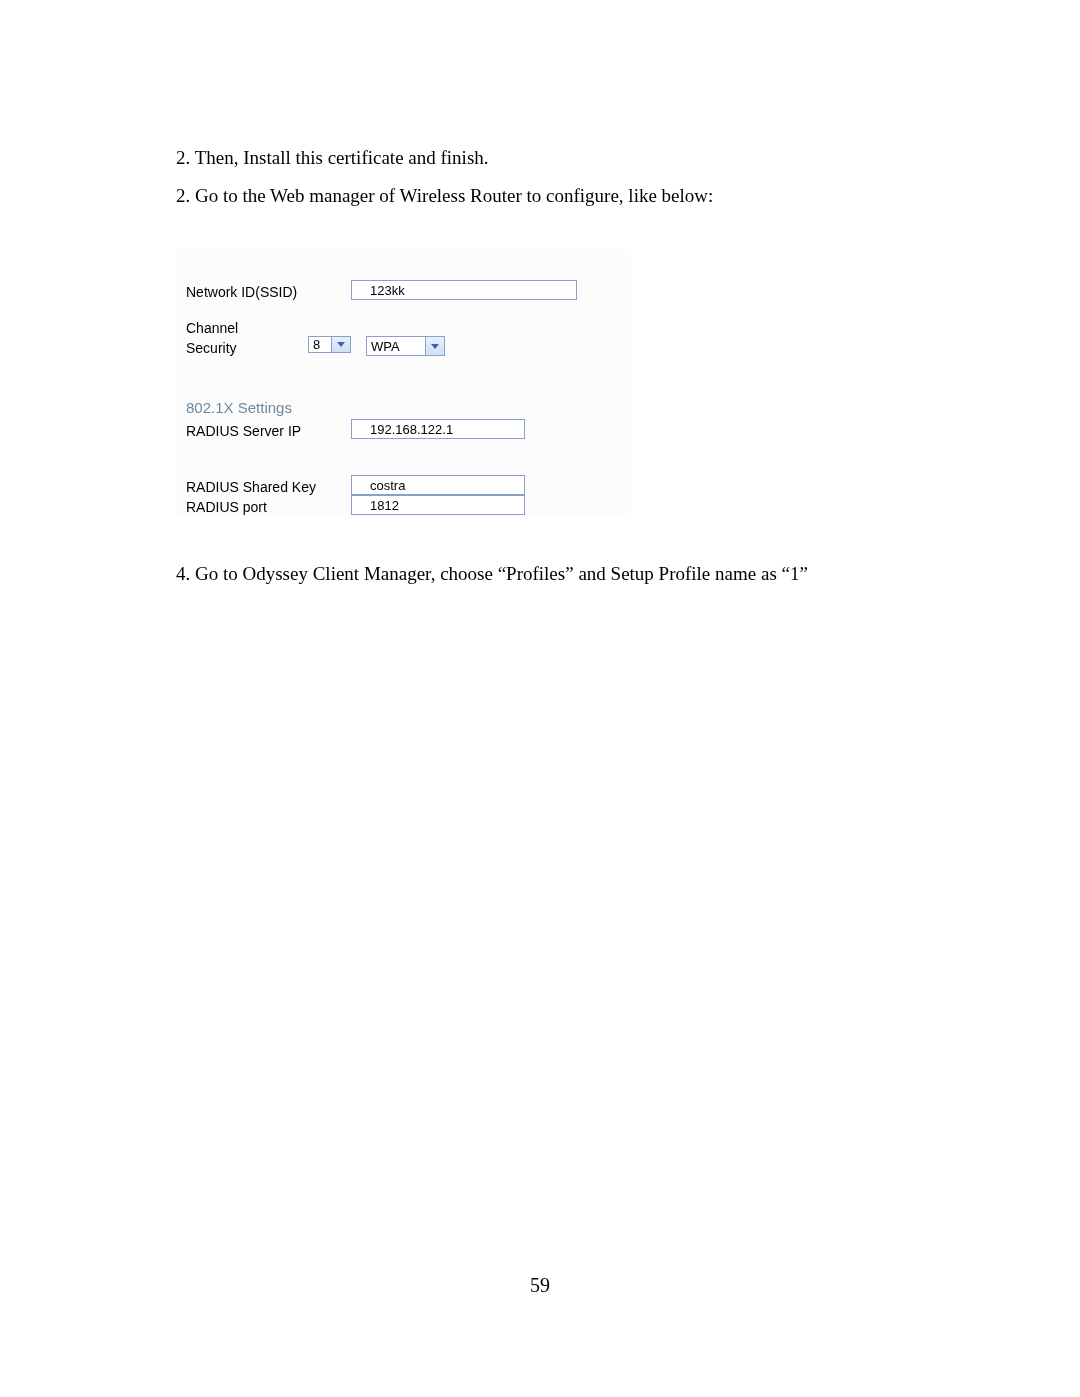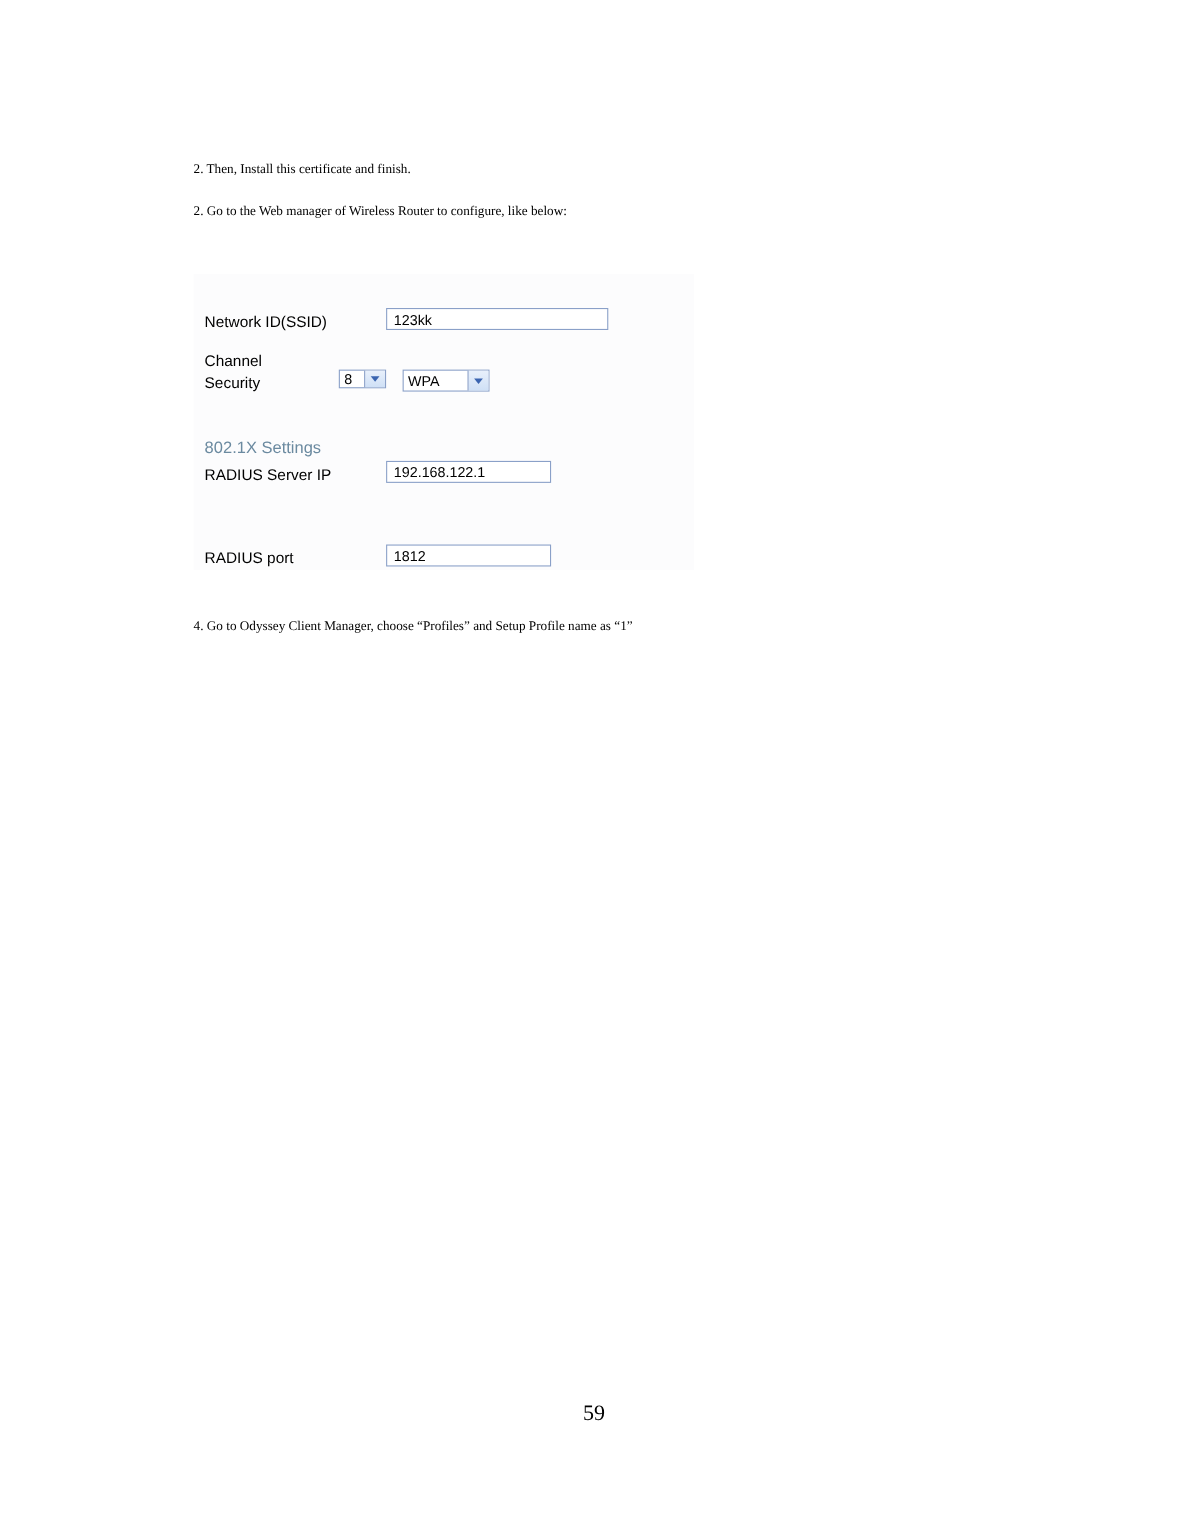--- a/index.html
+++ b/index.html
@@ -13,21 +13,21 @@
     position: relative;
   }
   .page {
     position: relative;
     width: 1080px;
     height: 1397px;
   }
   .body-text {
     position: absolute;
     left: 176px;
-    font-size: 12px;
+    font-size: 19px;
     line-height: 1.3;
     color: #000;
   }
   #step2 { top: 146px; }
   #step3 { top: 184px; }
   #step4 { top: 562px; }
 
   .screenshot-panel {
     position: absolute;
     left: 176px;
@@ -56,21 +56,21 @@
     font-weight: normal;
     color: #6b8aa0;
   }
 
   .txt-input {
     font-family: Arial, Helvetica, sans-serif;
     font-size: 13px;
     height: 18px;
     border: 1px solid #8aa0c8;
     background: #ffffff;
-    padding: 0 6px;
+    padding: 0 18px;
     box-sizing: content-box;
     display: flex;
     align-items: center;
     white-space: nowrap;
   }
   .w-wide  { width: 188px; }
   .w-med   { width: 136px; }
 
   .select-box {
     font-family: Arial, Helvetica, sans-serif;
@@ -156,19 +156,23 @@
     <div class="row" style="top:168px;">
       <div class="lbl">RADIUS Server IP</div>
       <div class="txt-input w-med">192.168.122.1</div>
     </div>
 
     <div class="row" style="top:196px;margin-top:48px;">
       <div class="lbl">RADIUS port</div>
       <div class="txt-input w-med">1812</div>
     </div>
 
+    <div class="row" style="top:224px;">
+      <div class="lbl">RADIUS Shared Key</div>
+      <div class="txt-input w-med">costra</div>
+    </div>
 
   </div>
 
   <div id="step4" class="body-text">4. Go to Odyssey Client Manager, choose “Profiles” and Setup Profile name as “1”</div>
 
   <div class="page-number">59</div>
 </div>
 
 </body></html>

